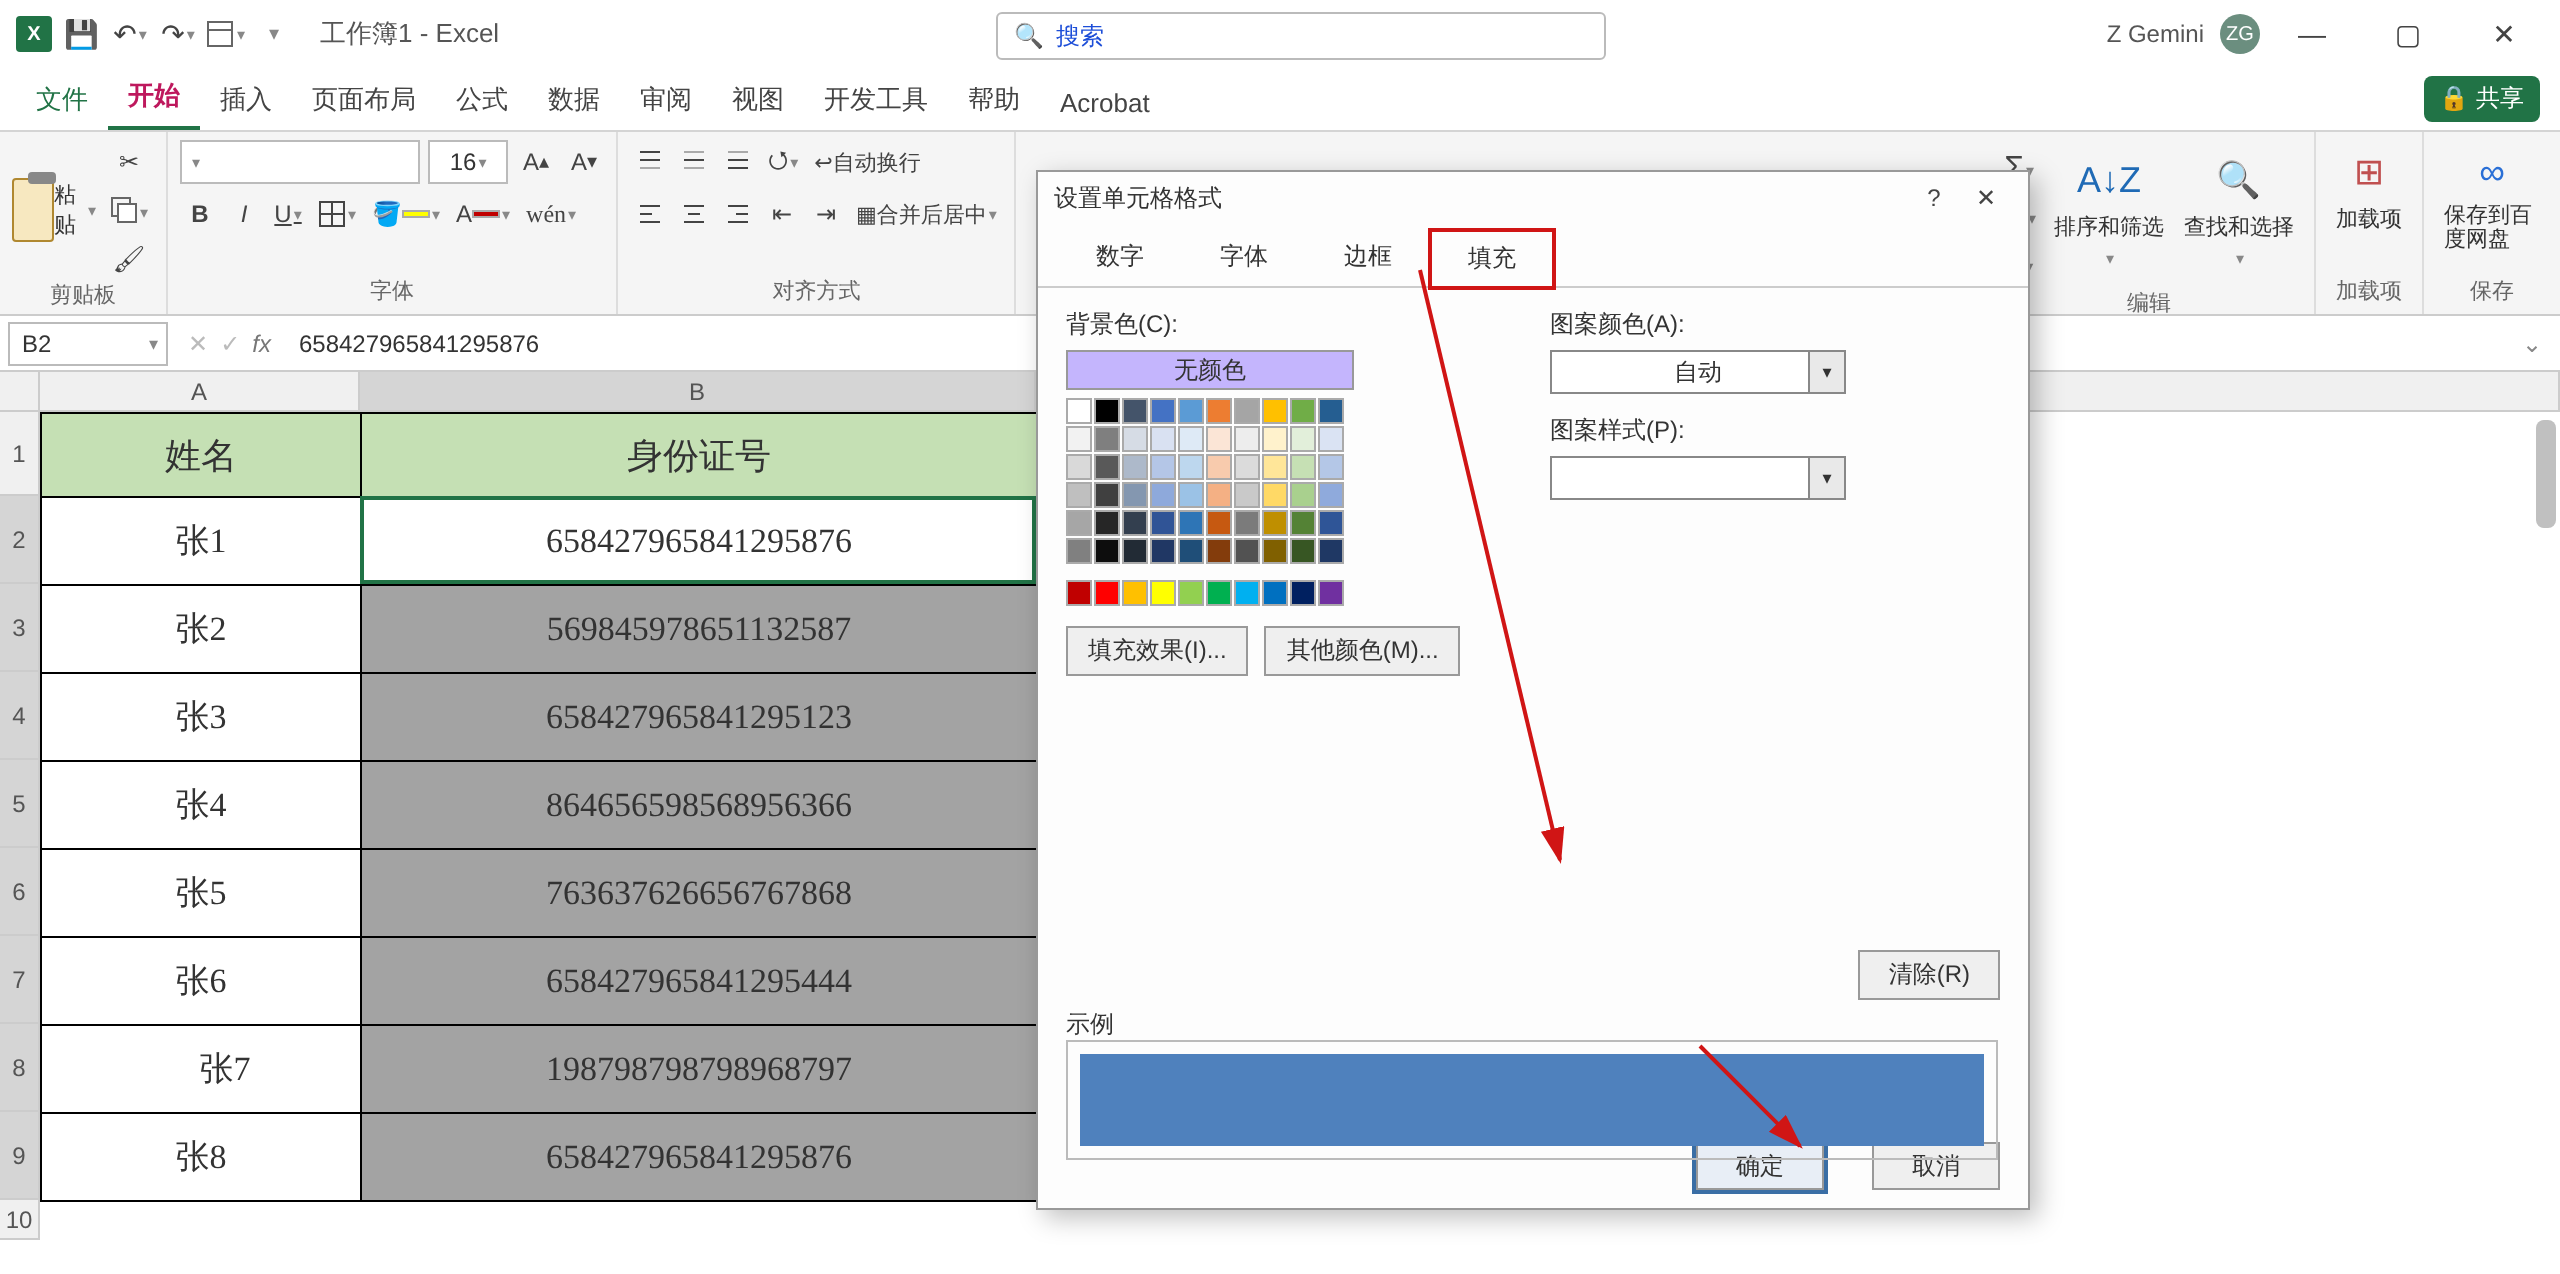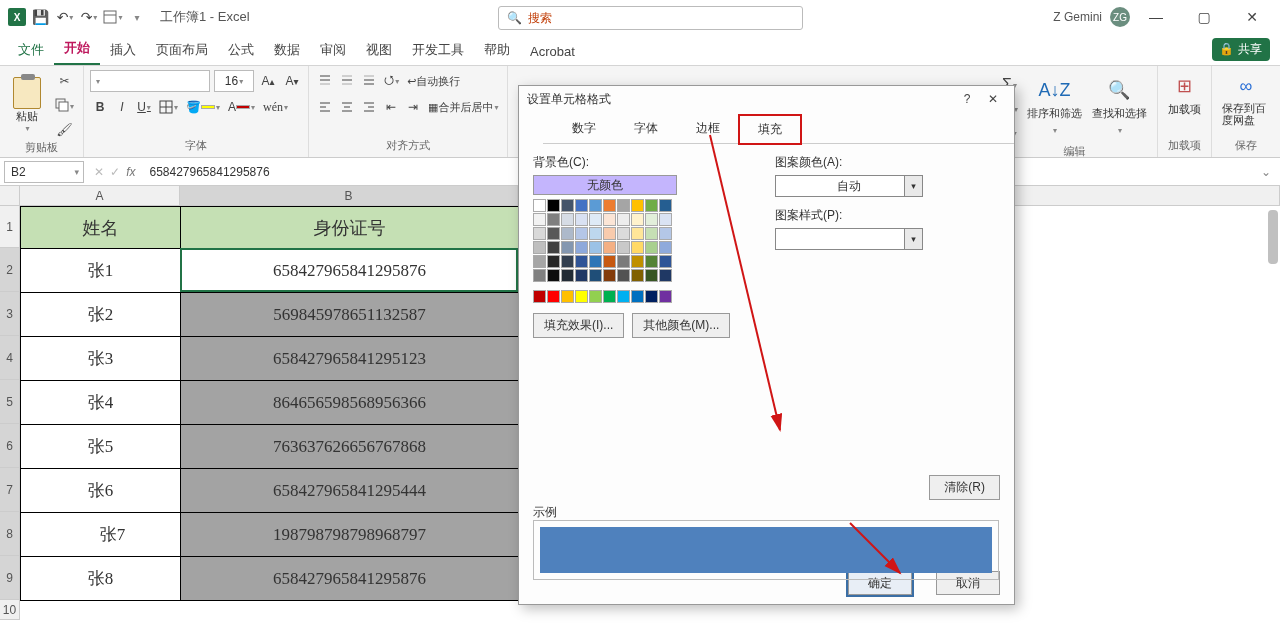--- a/index.html
+++ b/index.html
@@ -27,21 +27,21 @@
   .rtab.file { color: #217346; font-weight: 500; }
   .rtab.active { border-bottom: 2px solid #217346; color: #be185d; font-weight: bold; }
   .share-btn { position: absolute; right: 10px; top: 4px; background: #217346; color: #fff; border-radius: 4px; padding: 3px 8px; font-size: 12px; }
 
   
   .ribbon { height: 92px; background: #f5f5f5; border-bottom: 1px solid #ccc; display: flex; align-items: stretch; }
   .group { border-right: 1px solid #ddd; padding: 4px 6px 2px 6px; display: flex; flex-direction: column; justify-content: space-between; align-items: center; position: relative; }
   .group-label { font-size: 11px; color: #666; text-align: center; padding-bottom: 2px; }
   .g-inner { display: flex; gap: 4px; align-items: center; flex-wrap: wrap; justify-content: center; }
   .rbtn { min-width: 20px; height: 22px; display: flex; align-items: center; justify-content: center; padding: 0 2px; color: #444; font-size: 12px; border: 1px solid transparent; }
-  .big-paste { width: 42px; display: flex; flex-direction: column; align-items: center; font-size: 11px; }
+  .big-paste { width: 42px; display: flex; flex-direction: row; align-items: center; font-size: 11px; }
   .clipicon { width: 28px; height: 32px; border: 1px solid #b08830; background: #f7e8c0; border-radius: 2px; position: relative; }
   .clipicon::before { content:""; position:absolute; top:-4px; left:7px; width:14px; height:6px; background:#888; border-radius:2px; }
   .cut-icon::before { content: "✂"; }
   .brush-icon::before { content: "🖌"; font-size: 13px; }
   .fontbox { width: 120px; height: 22px; border: 1px solid #bbb; background: #fff; display:flex; align-items:center; padding:0 4px; }
   .sizebox { width: 40px; height: 22px; border: 1px solid #bbb; background: #fff; display:flex; align-items:center; justify-content:center; }
   .b { font-weight: bold; }
   .i { font-style: italic; }
   .u { text-decoration: underline; }
   .grid-ic { display:inline-flex; width:14px; height:14px; }
@@ -92,21 +92,21 @@
   .rh.r10 { height: 20px; line-height: 20px; }
 
   
   .vscroll { position:absolute; right:2px; top:24px; width:10px; height:54px; background:#c0c0c0; border-radius:4px; }
 
   
   .dialog { position:absolute; left:518px; top:85px; width:497px; height:520px; background:#fdfdfd; border:1px solid #999; box-shadow: 4px 4px 12px rgba(0,0,0,0.25); display:flex; flex-direction:column; }
   .dlg-title { height:26px; display:flex; align-items:center; padding:0 8px; font-size:12px; color:#333; }
   .dlg-title .sp { flex:1; }
   .dlg-title .dbtn { width:26px; height:22px; display:flex; align-items:center; justify-content:center; color:#444; }
-  .dlg-tabs { display:flex; padding: 2px 10px 0 10px; border-bottom:1px solid #ccc; gap:0;margin-left:24px; }
+  .dlg-tabs { display:flex; padding: 2px 10px 0 10px; border-bottom:1px solid #ccc; gap:0; }
   .dtab { padding:5px 18px; font-size:12px; border:1px solid transparent; cursor:default; }
   .dtab.callout { outline: 2px solid #d01515; outline-offset: -1px; border:1px solid #ccc; border-bottom:1px solid #fdfdfd; position:relative; top:1px; z-index:2; }
   .dlg-body { flex:1; padding: 10px 14px; position:relative; }
   .lbl { font-size:12px; color:#333; margin-bottom:4px; display:block; }
   .nocolor { width:144px; height:20px; border:1px solid #999; text-align:center; line-height:18px; font-size:12px; background:#c4b5fd; }
   .palette { margin-top:4px; }
   .prow { display:flex; gap:1px; margin-bottom:1px; }
   .psw { width:13px; height:13px; border:1px solid #aaa; }
   .stdrow { margin-top: 8px; }
   .dlg-btns { display:flex; gap:8px; margin-top:10px; }
@@ -139,21 +139,21 @@
         <svg width="14" height="14">
           <rect x="1" y="1" width="12" height="12" fill="none" stroke="#666"></rect>
           <line x1="1" y1="5" x2="13" y2="5" stroke="#666"></line>
         </svg>
       </div>
     <div class="qbtn" style="font-size:10px;color:#888;">▾</div>
   </div>
   <div class="titletext">工作簿1 - Excel</div>
   <div class="searchbox">
     <span class="mag">🔍</span>
-    <span style="color:#c2410c;">搜索</span>
+    <span style="color:#1d4ed8;">搜索</span>
   </div>
   <div class="right-group">
     <span style="font-size:12px;color:#555;">Z Gemini</span>
     <div class="avatar">ZG</div>
     <div class="winbtn">—</div>
     <div class="winbtn">▢</div>
     <div class="winbtn">✕</div>
   </div>
 </div>
 

